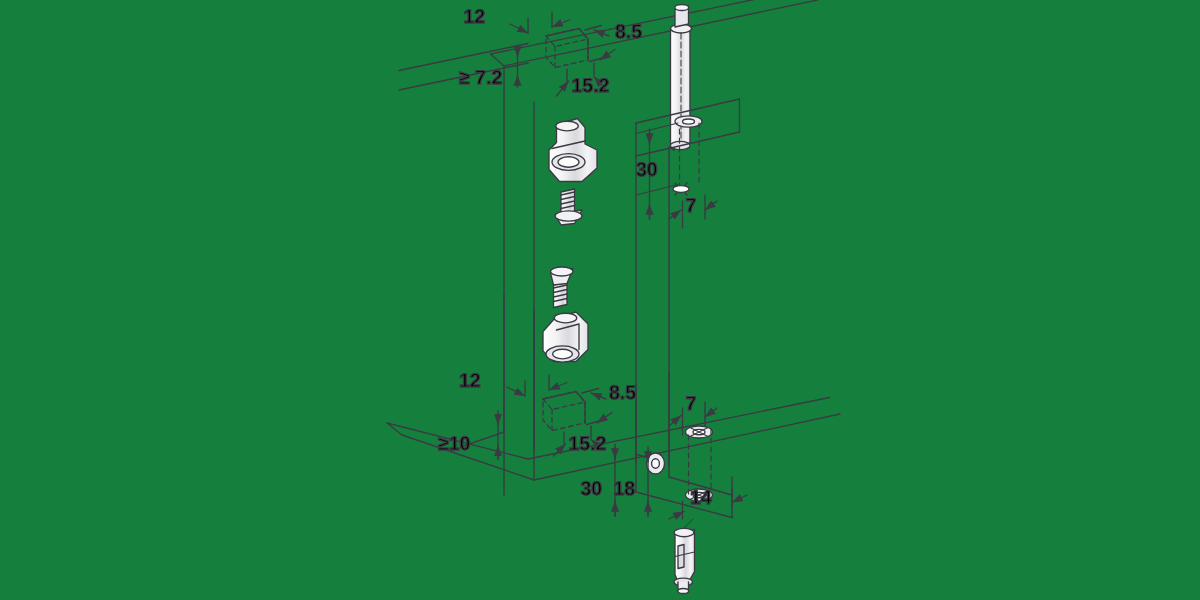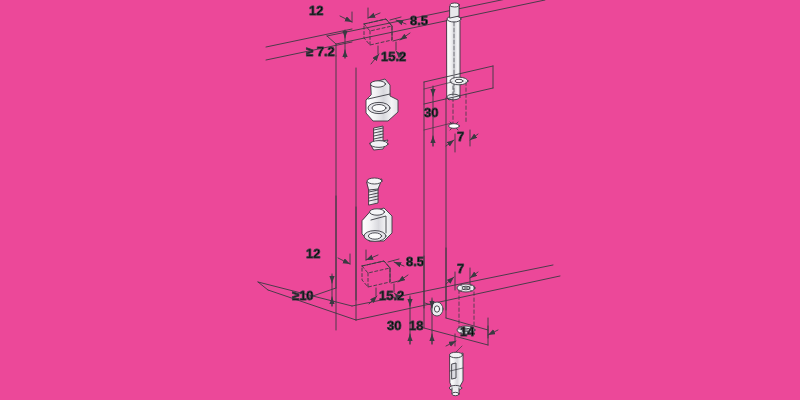--- a/index.html
+++ b/index.html
@@ -1,16 +1,16 @@
 <!DOCTYPE html>
 <html><head>
 <meta charset="utf-8">
 <style>
   html,body{margin:0;padding:0;background:#ffffff;}
-  #root{position:relative;width:800px;height:400px;background:#ec4899;overflow:hidden;
+  #root{position:relative;width:800px;height:400px;background:#15803d;overflow:hidden;
         font-family:"Liberation Sans", sans-serif;text-align:center;}
   svg{display:block;}
   .dimtext{font-family:"Liberation Sans", sans-serif;font-size:13px;font-weight:bold;fill:#000000;}
 </style>
 </head>
 <body>
 
 <div id="root">
 <svg width="800" height="400" viewBox="0 0 800 400">
   <defs>

